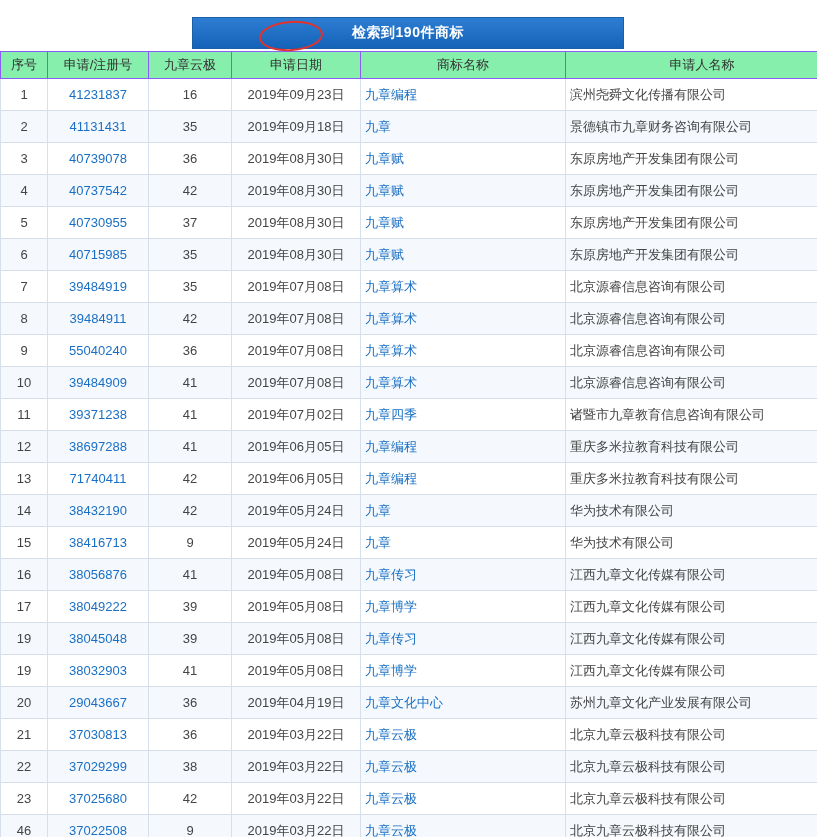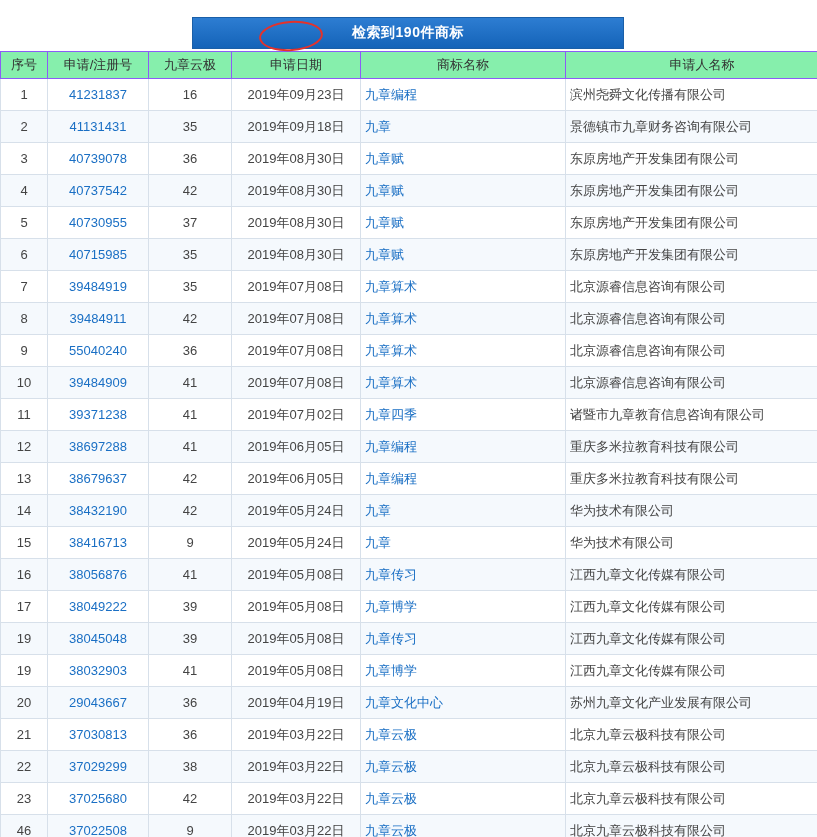--- a/index.html
+++ b/index.html
@@ -210,21 +210,21 @@
         <tr class="row-even">
           <td class="c-idx"><span>12</span></td>
           <td class="c-regno"><span class="link">38697288</span></td>
           <td class="c-class"><span>41</span></td>
           <td class="c-date"><span>2019年06月05日</span></td>
           <td class="c-name"><span class="link">九章编程</span></td>
           <td class="c-appl"><span>重庆多米拉教育科技有限公司</span></td>
         </tr>
         <tr class="row-odd">
           <td class="c-idx"><span>13</span></td>
-          <td class="c-regno"><span class="link">38679637</span></td>
+          <td class="c-regno"><span class="link">71740411</span></td>
           <td class="c-class"><span>42</span></td>
           <td class="c-date"><span>2019年06月05日</span></td>
           <td class="c-name"><span class="link">九章编程</span></td>
           <td class="c-appl"><span>重庆多米拉教育科技有限公司</span></td>
         </tr>
         <tr class="row-even">
           <td class="c-idx"><span>14</span></td>
           <td class="c-regno"><span class="link">38432190</span></td>
           <td class="c-class"><span>42</span></td>
           <td class="c-date"><span>2019年05月24日</span></td>

